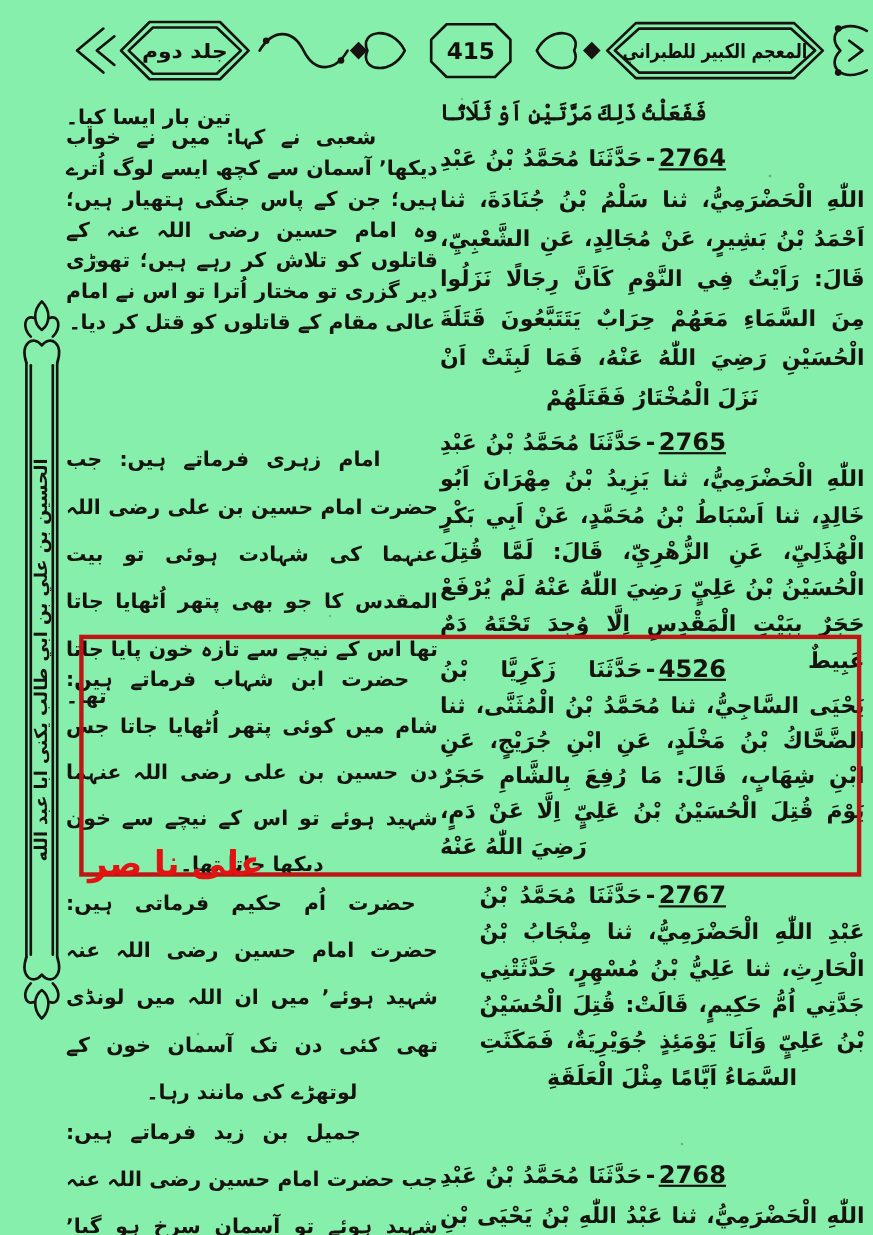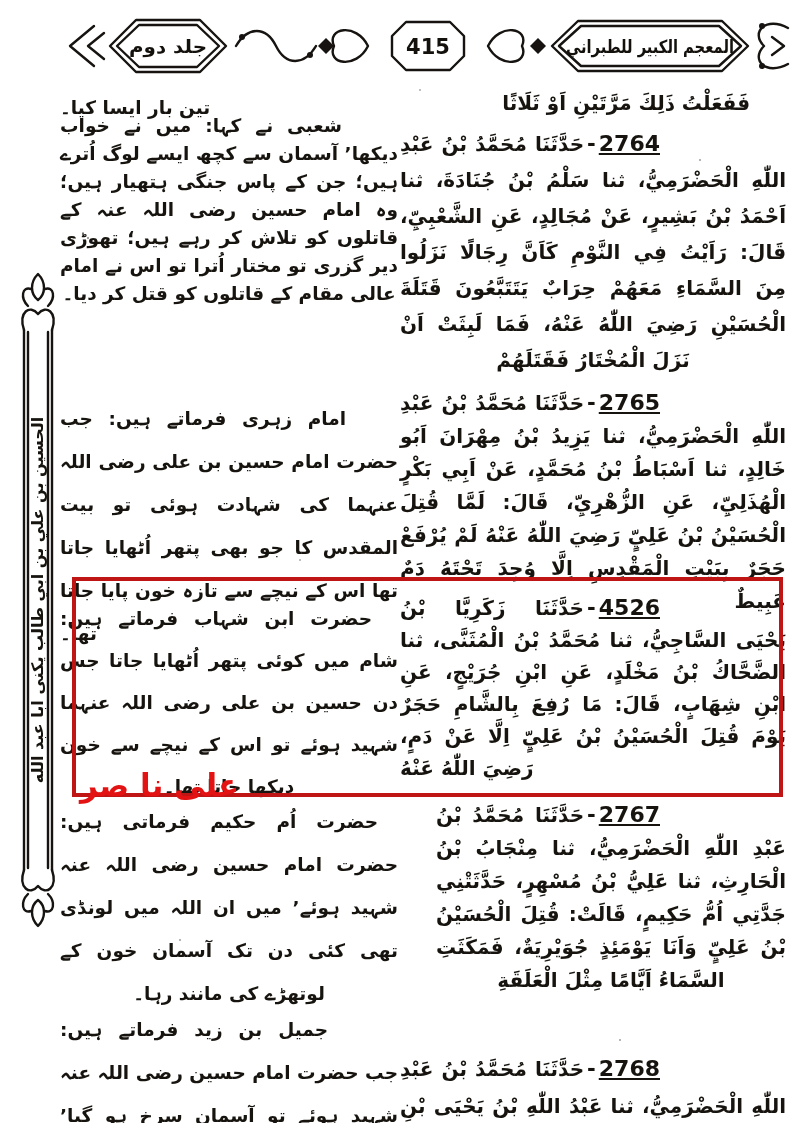--- a/index.html
+++ b/index.html
@@ -1,20 +1,20 @@
 <!DOCTYPE html>
 <html lang="ur" style="--hl-color: #bf1515; --stamp-color: #e31313;"><head>
 <meta charset="utf-8">
 <title>Document</title>
 <style>
   html,body{margin:0;padding:0;}
   body{background:#6b6b6b;font-family:"DejaVu Sans",sans-serif;}
   .page{
     position:relative;width:794px;height:1123px;margin:0 auto;
-    background:#ffffff;overflow:hidden;color:#17140f;
+    background:#86efac;overflow:hidden;color:#17140f;
   }
   
   .page::before{
     content:"";position:absolute;inset:0;pointer-events:none;
     background-image:
       radial-gradient(circle at 88px 238px, rgba(50,45,40,.45) .8px, transparent 1.6px),
       radial-gradient(circle at 700px 160px, rgba(50,45,40,.35) .8px, transparent 1.6px),
       radial-gradient(circle at 300px 560px, rgba(50,45,40,.30) .7px, transparent 1.5px),
       radial-gradient(circle at 180px 940px, rgba(50,45,40,.35) .8px, transparent 1.6px),
       radial-gradient(circle at 620px 1040px, rgba(50,45,40,.35) .7px, transparent 1.5px),
@@ -45,21 +45,21 @@
     font-weight:bold;text-align:justify;color:#17140f;
   }
   .acol .blk{font-size:20px;}
   .ucol .blk{font-size:18.5px;}
   .hnum{font-size:22px;letter-spacing:1px;text-decoration:underline;}
   .hdash{font-size:21px;padding:0 3px;}
   .last-center{text-align-last:center;}
   .last-left{text-align-last:left;}
   .last-justify{text-align-last:justify;}
   
-  #a-cont {top:84px;text-align:right;padding-left:0;padding-right:36px;line-height:38px;}
+  #a-cont {top:84px;text-align:left;padding-left:0;padding-right:36px;line-height:38px;font-family:Liberation Serif, serif;}
   #a-2764 {top:126px;line-height:36px;text-indent:126px;}
   #a-2765 {top:386px;line-height:33px;text-indent:126px;}
   #a-2766 {top:592px;line-height:32px;text-indent:126px;max-height:196px;overflow:hidden;}
   #a-2767 {top:798px;line-height:33px;text-indent:126px;margin-left:36px;}
   #a-2768 {top:1010px;line-height:37px;text-indent:126px;margin-top:40px;}
   
   #u-0 {top:88px;text-align:left;padding-right:72px;line-height:40px;}
   #u-1 {top:112px;line-height:28px;text-indent:56px;}
   #u-2 {top:397px;line-height:43px;text-indent:52px;}
   #u-3 {top:598px;line-height:42px;text-indent:26px;}

